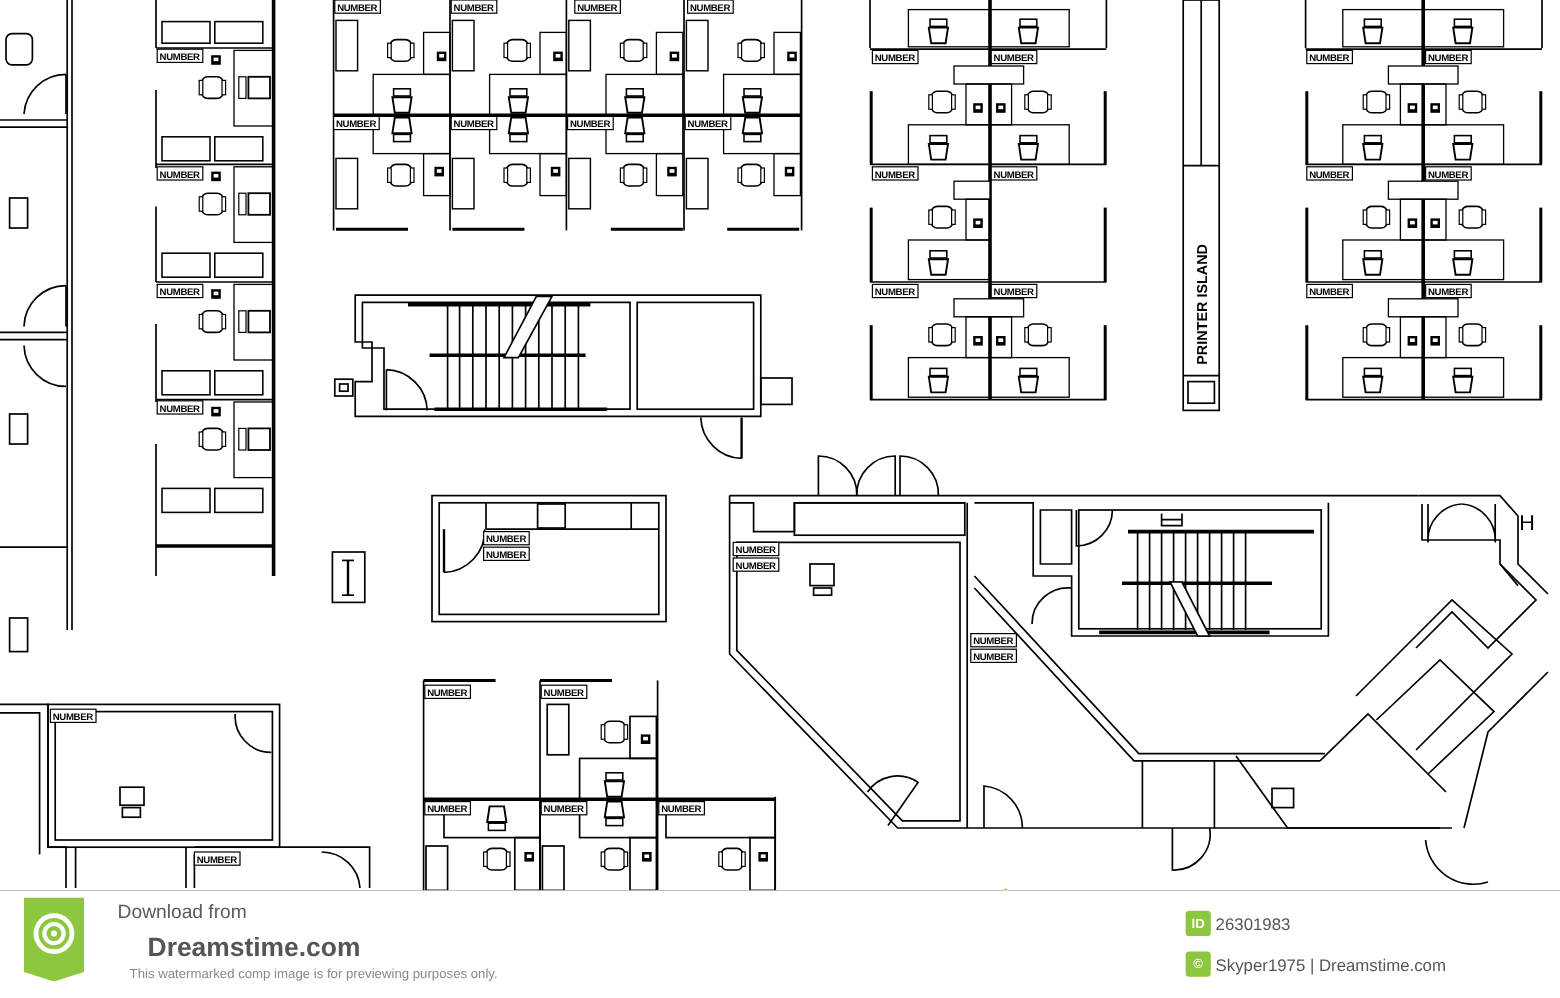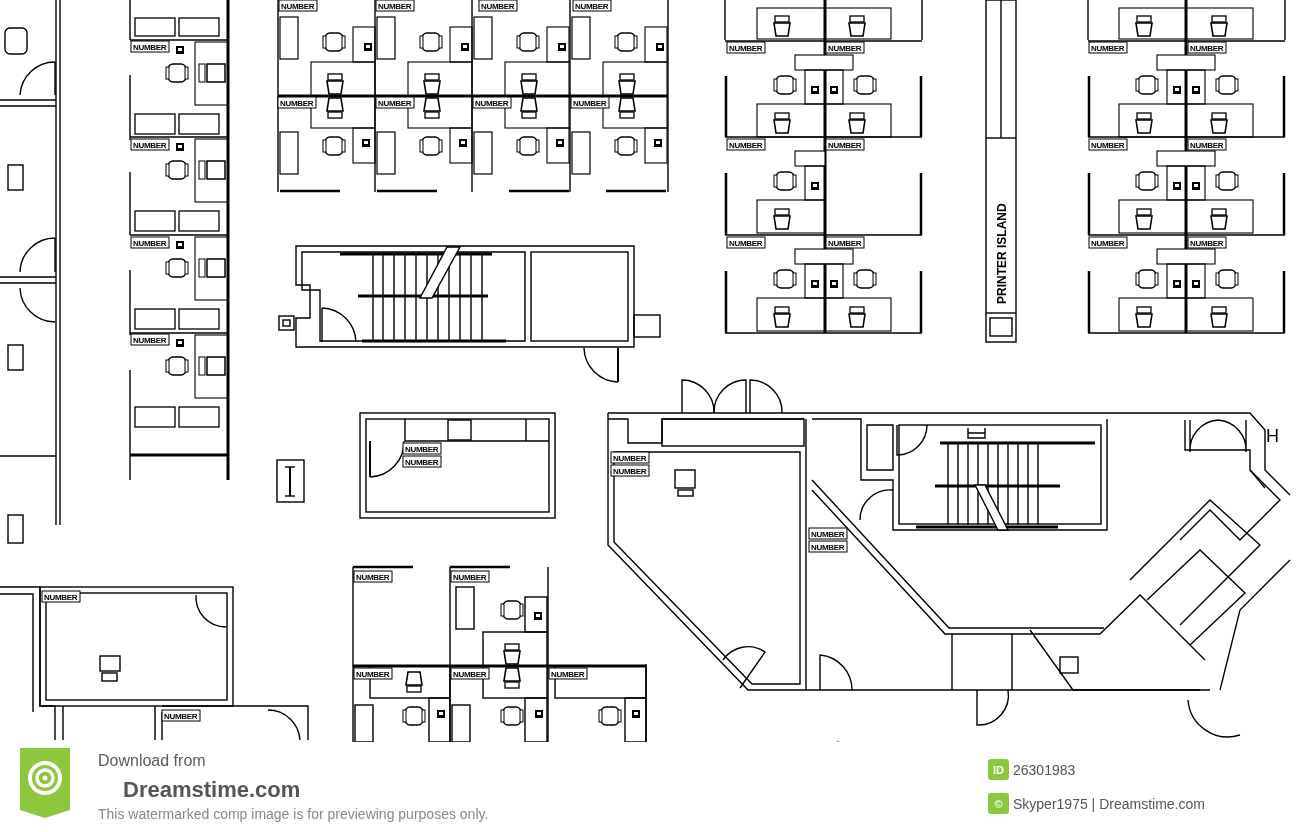--- a/index.html
+++ b/index.html
@@ -6,21 +6,21 @@
   body { width: 1300px; height: 832px; position: relative; overflow: hidden; font-family: "Liberation Sans", sans-serif; }
   #plan { position: absolute; left: 0; top: 0; width: 1300px; height: 742px; }
   .lbl { font-family: "Liberation Sans", sans-serif; font-weight: bold; font-size: 8px; letter-spacing: -0.3px; }
   .big-lbl { font-family: "Liberation Sans", sans-serif; font-weight: bold; font-size: 12px; }
   #footer { position: absolute; left: 0; top: 742px; width: 1300px; height: 90px; background: #fff; }
   .cutline { position: absolute; left: 0; top: 742px; width: 1300px; height: 0; border-top: 1px solid #000; }
   .cutline2 { position: absolute; left: 0; top: 747px; width: 1300px; height: 0; border-top: 1px dashed #888; }
   .badge-logo { position: absolute; left: 20px; top: 748px; width: 50px; height: 70px; }
   .dl-line1 { position: absolute; left: 98px; top: 752px; font-size: 16px; color: #5a5a5a; }
   .dl-line2 { position: absolute; left: 98px; top: 777px; font-size: 22px; font-weight: bold; color: #555; margin-left: 25px; }
-  .dl-line3 { position: absolute; left: 98px; top: 806px; font-size: 14px; color: #888; }
+  .dl-line3 { position: absolute; left: 108px; top: 806px; font-size: 11px; color: #888; }
   .meta-row { position: absolute; left: 988px; display: flex; align-items: center; gap: 4px; font-size: 14px; color: #555; }
   .meta-icon { width: 21px; height: 21px; background: #8dc63f; border-radius: 3px; color: #fff; font-weight: bold; font-size: 11px; display: flex; align-items: center; justify-content: center; }
   .scissors { position: absolute; left: 826px; top: 740px; width: 60px; height: 36px; }
 </style>
 </head>
 <body>
 
 <svg id="plan" viewBox="0 0 1300 742" xmlns="http://www.w3.org/2000/svg">
   <defs>
     <g id="chair">

